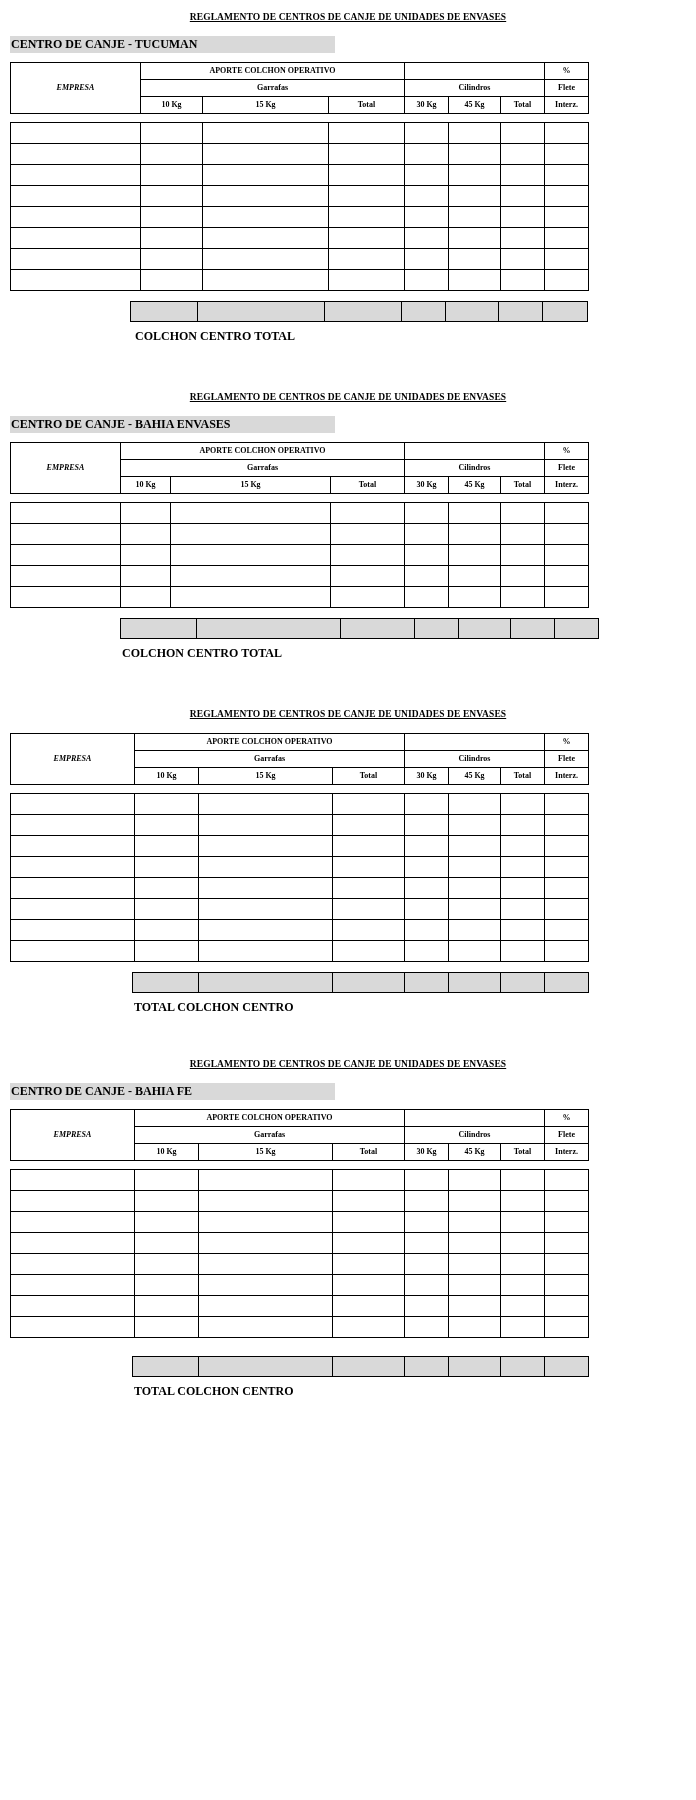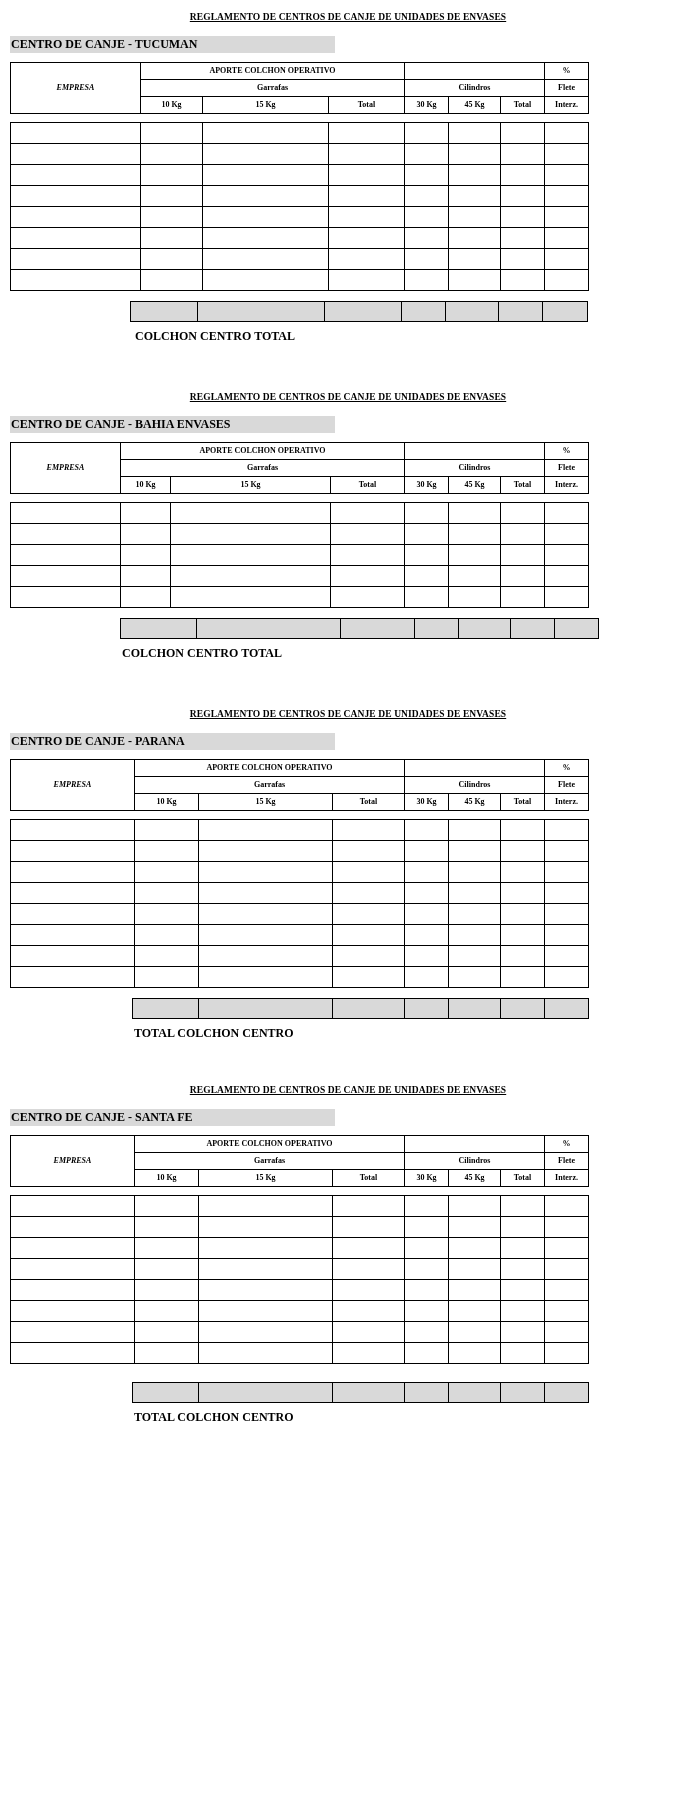--- a/index.html
+++ b/index.html
@@ -385,23 +385,20 @@
         <td></td>
         <td></td>
       </tr>
     </tbody>
       </table>
     <div class="total-label" style="margin-left:112px;">COLCHON CENTRO TOTAL</div>
   </div>
 
   <div class="section" style="padding-top:48px;">
     <div class="doc-title">REGLAMENTO DE CENTROS DE CANJE DE UNIDADES DE ENVASES</div>
-    <div class="center-bar">
-      <span>CENTRO DE CANJE - PARANA</span>
-    </div>
     <table class="grid hdr-table">
       <colgroup>
         <col style="width:124px">
           <col style="width:64px">
           <col style="width:134px">
           <col style="width:72px">
         <col style="width:44px">
           <col style="width:52px">
           <col style="width:44px">
           <col style="width:44px">
@@ -544,21 +541,21 @@
         <td></td>
       </tr>
     </tbody>
       </table>
     <div class="total-label" style="margin-left:124px;">TOTAL COLCHON CENTRO</div>
   </div>
 
   <div class="section" style="padding-top:44px;">
     <div class="doc-title">REGLAMENTO DE CENTROS DE CANJE DE UNIDADES DE ENVASES</div>
     <div class="center-bar">
-      <span>CENTRO DE CANJE - SANTA FE</span>
+      <span>CENTRO DE CANJE - BAHIA FE</span>
     </div>
     <table class="grid hdr-table">
       <colgroup>
         <col style="width:124px">
           <col style="width:64px">
           <col style="width:134px">
           <col style="width:72px">
         <col style="width:44px">
           <col style="width:52px">
           <col style="width:44px">

